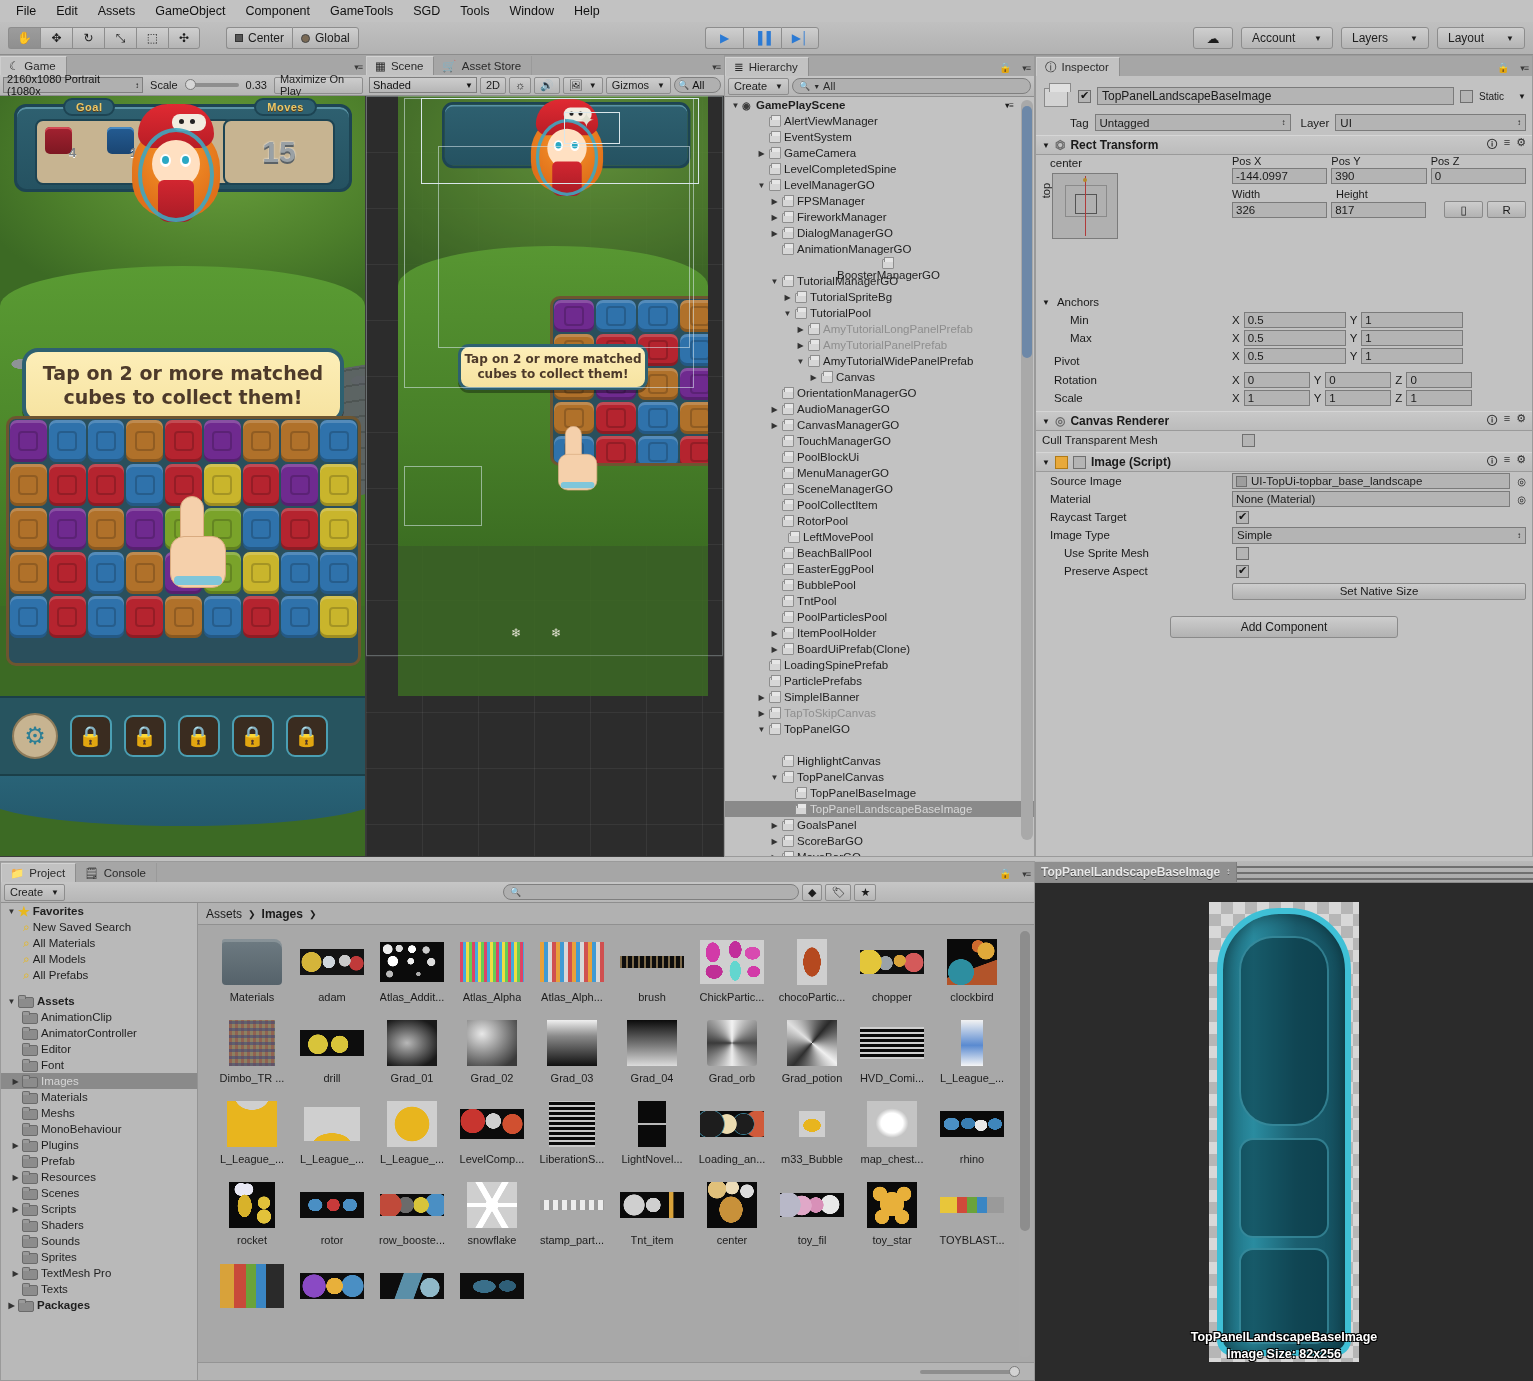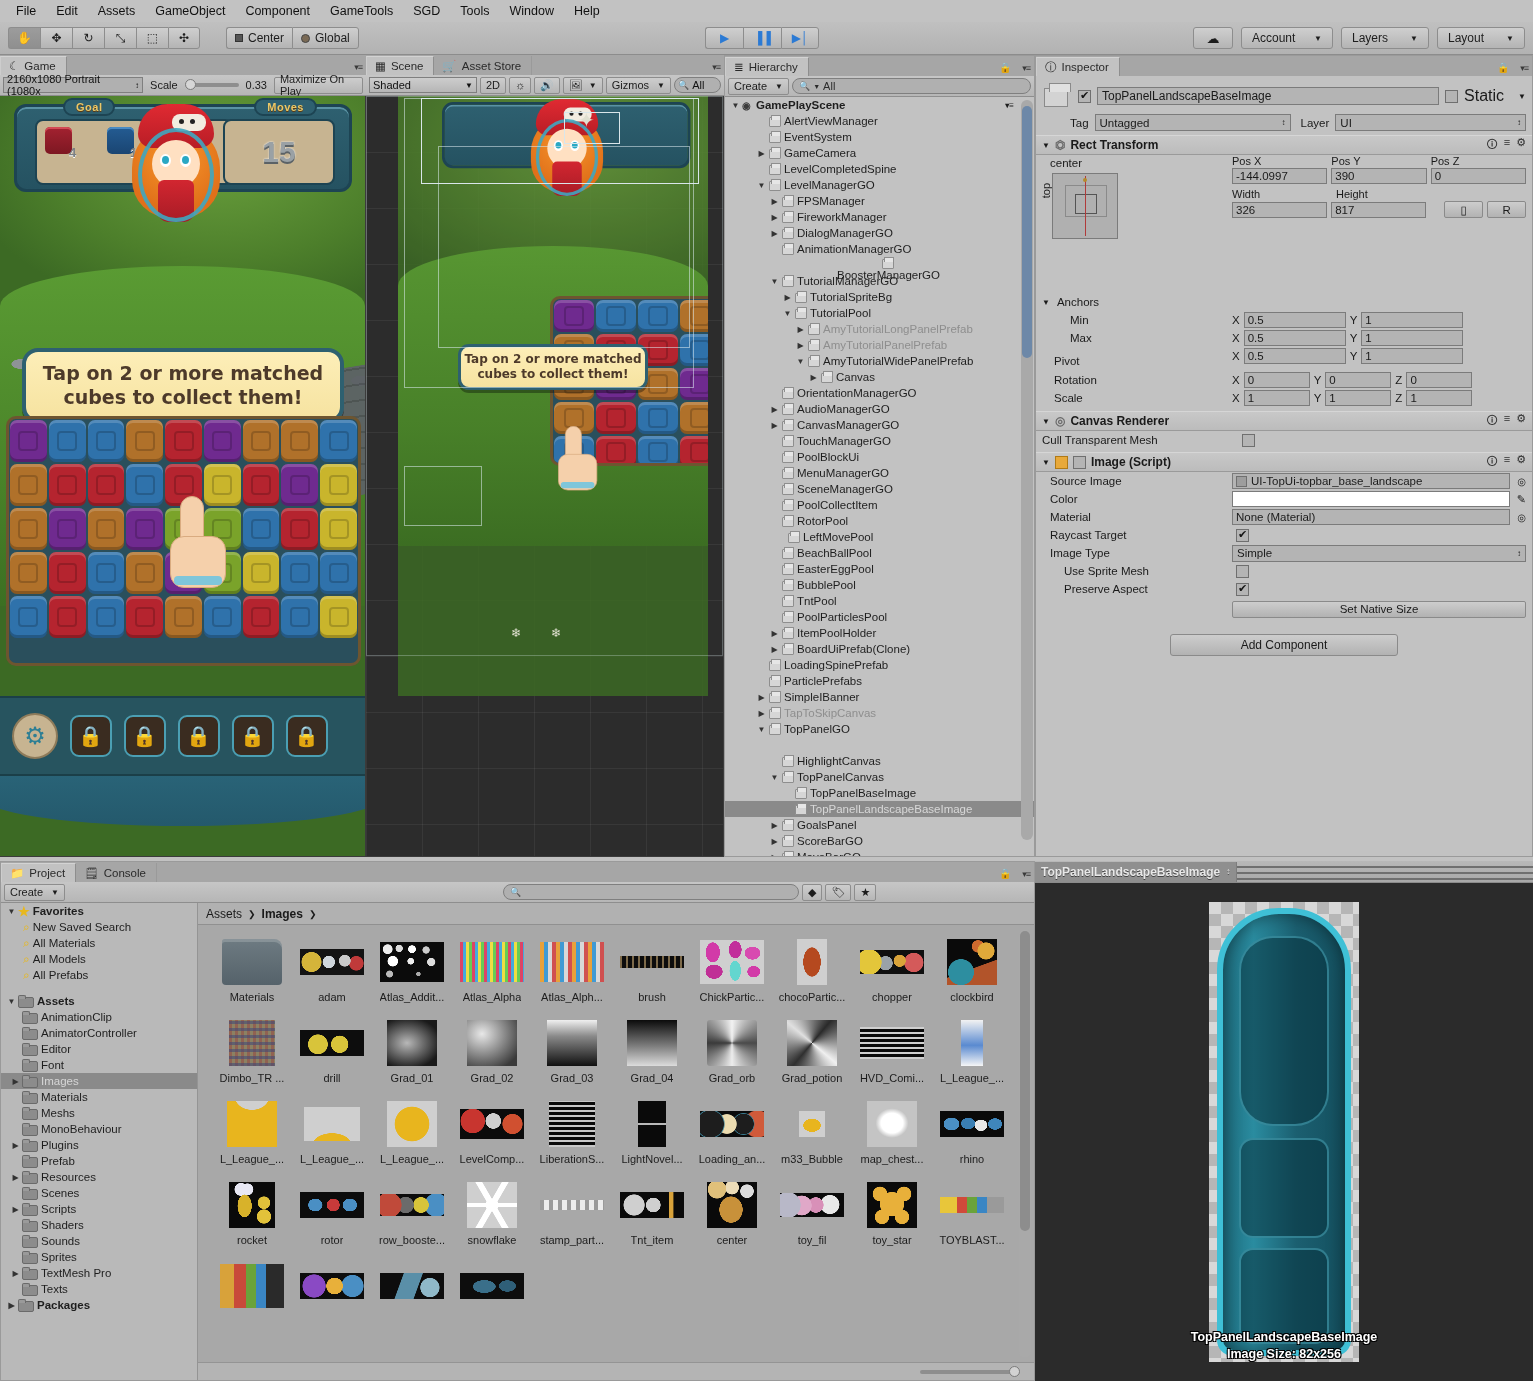--- a/index.html
+++ b/index.html
@@ -846,21 +846,21 @@
       <div class="tabmenu">▾≡</div>
     </div>
 
     <div class="insp-head">
       <div class="go-cube"></div>
       <span class="cbx on"></span>
       <div class="namefield">
         <span>TopPanelLandscapeBaseImage</span>
       </div>
       <span class="cbx"></span>
-      <span style="font-size:16px;">Static</span>
+      <span style="font-size:10px;">Static</span>
       <span class="dd-arrow">▼</span>
     </div>
 
     <div class="tagrow">
       <span style="margin-left:28px;">Tag</span>
       <div class="dropdown" style="width:196px;">
         <span>Untagged</span>
         <span style="font-size:8px;">↕</span>
       </div>
       <span style="margin-left:4px;">Layer</span>
@@ -988,25 +988,20 @@
     </div>
     <div class="prop-row">
       <span class="prop-label" style="width:186px;padding-left:8px;">Source Image</span>
       <span class="numfield" style="flex:1;gap:4px;">
         <span style="width:11px;height:11px;border:1px solid #6f6f6f;background:#9d9d9d;display:inline-block;"></span>
         <span>UI-TopUi-topbar_base_landscape</span>
       </span>
       <span style="font-size:10px;margin-left:3px;">◎</span>
     </div>
     <div class="prop-row">
-      <span class="prop-label" style="width:186px;padding-left:8px;">Color</span>
-      <span style="flex:1;height:16px;background:#ffffff;border:1px solid #7b7b7b;"></span>
-      <span style="font-size:11px;margin-left:3px;">✎</span>
-    </div>
-    <div class="prop-row">
       <span class="prop-label" style="width:186px;padding-left:8px;">Material</span>
       <span class="numfield" style="flex:1;">None (Material)</span>
       <span style="font-size:10px;margin-left:3px;">◎</span>
     </div>
     <div class="prop-row">
       <span class="prop-label" style="width:190px;padding-left:8px;">Raycast Target</span>
       <span class="cbx on"></span>
     </div>
     <div class="prop-row">
       <span class="prop-label" style="width:186px;padding-left:8px;">Image Type</span>

